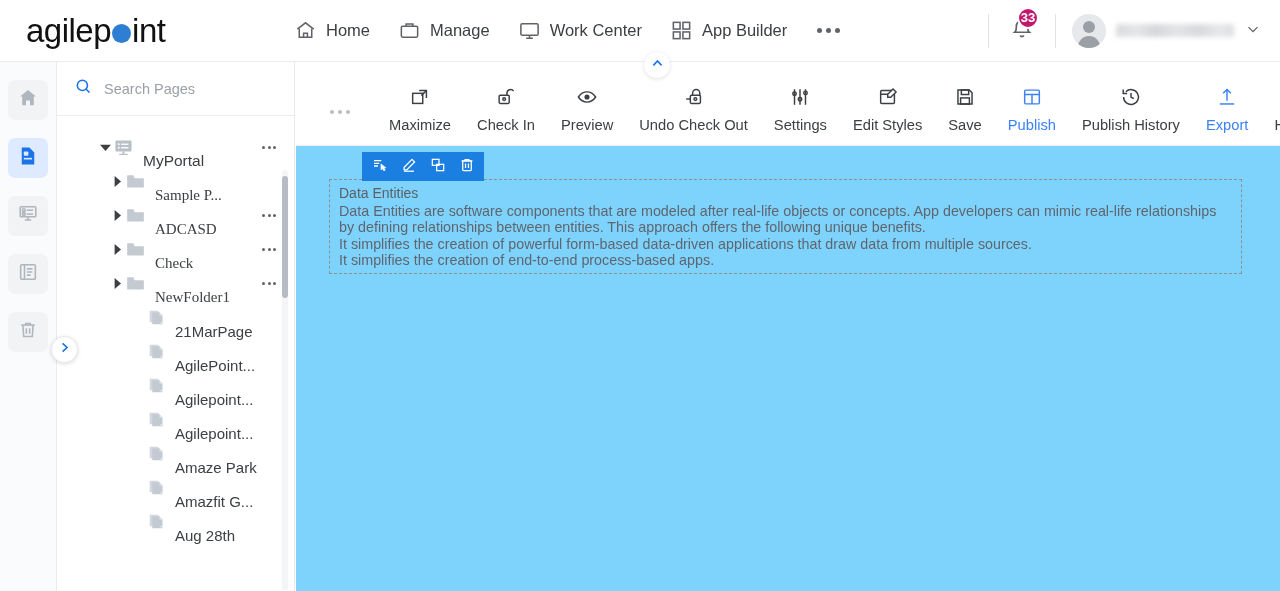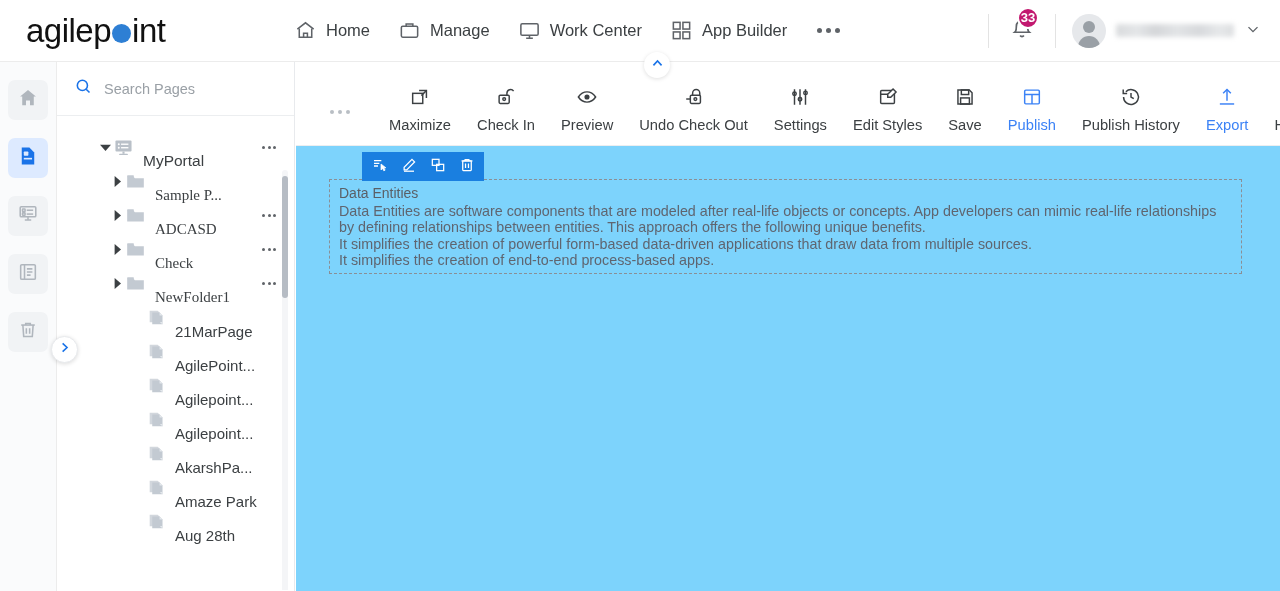--- a/index.html
+++ b/index.html
@@ -526,33 +526,33 @@
       <div class="tree-row lvl2">
         <span class="caret"></span>
         <span class="tree-ico">
           <svg width="19" height="19" viewBox="0 0 24 24" fill="#c3cad2">
             <path d="M3.4 3.4h10.1l3.6 3.6v11.1H3.4z" opacity=".75"></path>
             <path d="M6.6 5.8h9.3l3.7 3.7v11.1H6.6z"></path>
             <path d="M15.9 5.8v3.7h3.7z" fill="#e4e8ec"></path>
             <path d="M16.2 17.6h3.4v3.1z" fill="#e4e8ec"></path>
           </svg>
         </span>
-        <span class="tree-label">AkarshPa...</span>
+        <span class="tree-label">Amaze Park</span>
       </div>
       <div class="tree-row lvl2">
         <span class="caret"></span>
         <span class="tree-ico">
           <svg width="19" height="19" viewBox="0 0 24 24" fill="#c3cad2">
             <path d="M3.4 3.4h10.1l3.6 3.6v11.1H3.4z" opacity=".75"></path>
             <path d="M6.6 5.8h9.3l3.7 3.7v11.1H6.6z"></path>
             <path d="M15.9 5.8v3.7h3.7z" fill="#e4e8ec"></path>
             <path d="M16.2 17.6h3.4v3.1z" fill="#e4e8ec"></path>
           </svg>
         </span>
-        <span class="tree-label">Amaze Park</span>
+        <span class="tree-label">Amazfit G...</span>
       </div>
       <div class="tree-row lvl2">
         <span class="caret"></span>
         <span class="tree-ico">
           <svg width="19" height="19" viewBox="0 0 24 24" fill="#c3cad2">
             <path d="M3.4 3.4h10.1l3.6 3.6v11.1H3.4z" opacity=".75"></path>
             <path d="M6.6 5.8h9.3l3.7 3.7v11.1H6.6z"></path>
             <path d="M15.9 5.8v3.7h3.7z" fill="#e4e8ec"></path>
             <path d="M16.2 17.6h3.4v3.1z" fill="#e4e8ec"></path>
           </svg>

